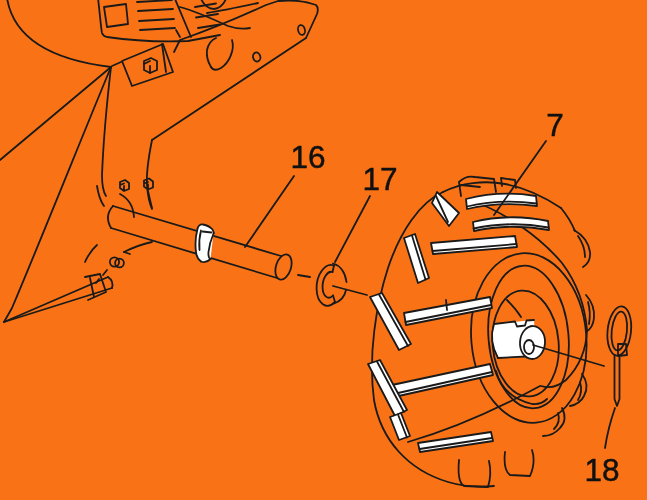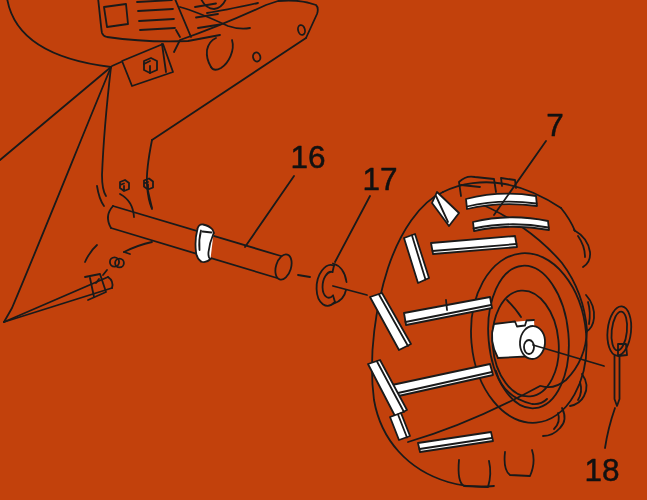--- a/index.html
+++ b/index.html
@@ -1,16 +1,16 @@
 <!DOCTYPE html>
 <html><head>
 <meta charset="utf-8">
 <style>
 html,body{margin:0;padding:0;background:#fff;}
-#page{width:647px;height:500px;position:relative;overflow:hidden;background:#c2410c;}
+#page{width:647px;height:500px;position:relative;overflow:hidden;background:#f97316;}
 text{font-family:"Liberation Sans",sans-serif;fill:#111;}
 </style>
 </head>
 <body>
 <div id="page">
 <svg width="647" height="500" viewBox="0 0 647 500" fill="none" stroke="#1a1a1a" stroke-width="1.8" stroke-linecap="round" stroke-linejoin="round">
 
 <g id="machine">
 
   <path d="M7,-2 C 13,35 45,59 111,67"></path>

